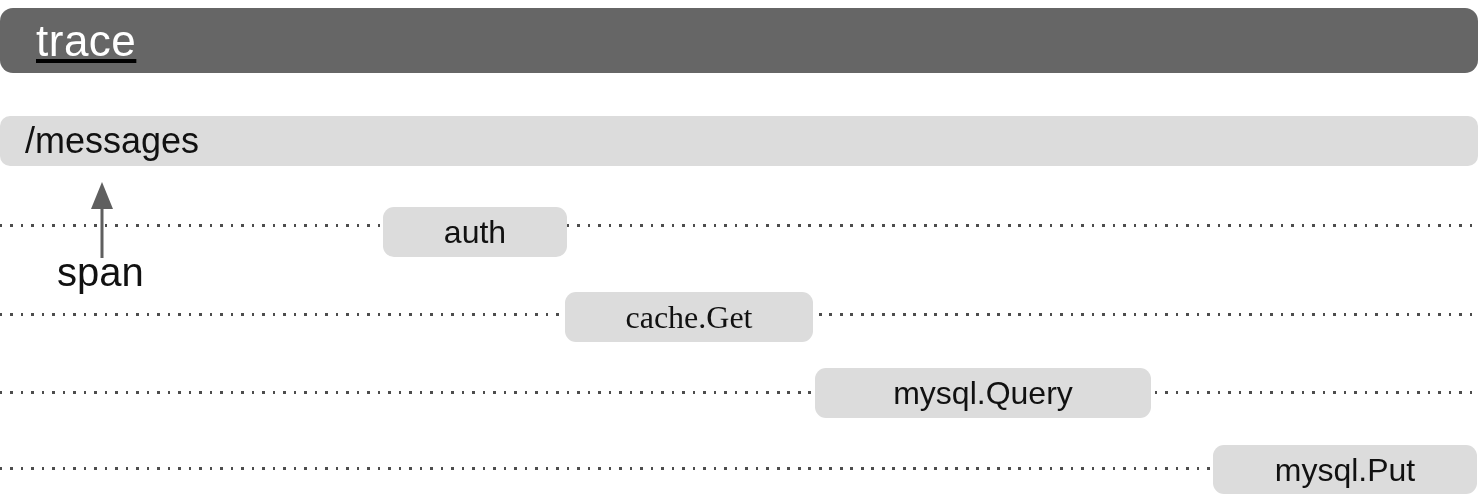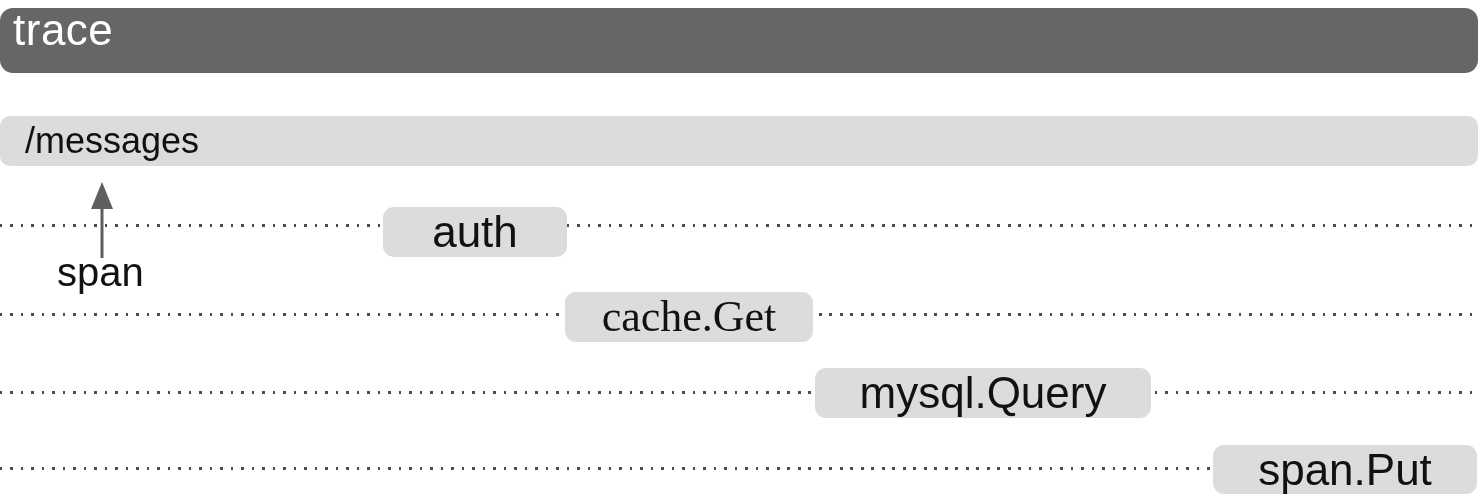--- a/index.html
+++ b/index.html
@@ -25,22 +25,23 @@
   }
   
   .trace-bar {
     position: absolute;
     left: 0; top: 8;
     top: 8px;
     width: 1478px; height: 65px;
     background: var(--trace-bar);
     border-radius: 13px;
     display: flex;
-    align-items: flex-start;
-    padding-left: 13px;
+    align-items: center;
+    padding-left: 36px;
+    text-decoration: underline;
   }
   .trace-bar .label {
     color: var(--trace-text);
     font-size: 44px;
     line-height: 1;
     letter-spacing: 0.5px;
   }
   
   .root-span {
     position: absolute;
@@ -92,21 +93,21 @@
     position: absolute;
     background: var(--span-fill);
     border-radius: 11px;
     display: flex;
     align-items: center;
     justify-content: center;
     z-index: 2;
   }
   .span-box .label {
     color: var(--span-text);
-    font-size: 44px;
+    font-size: 32px;
     line-height: 1;
   }
   .span-box.s0 { left: 383px;  top: 207px; width: 184px; height: 50px; }
   .span-box.s1 { left: 565px;  top: 292px; width: 248px; height: 50px; font-family: Liberation Serif, serif; }
   .span-box.s2 { left: 815px;  top: 368px; width: 336px; height: 50px; }
   .span-box.s3 { left: 1213px; top: 445px; width: 264px; height: 49px; }
 </style>
 </head>
 <body>
 
@@ -135,16 +136,16 @@
   <div class="span-box s0">
     <span class="label">auth</span>
   </div>
   <div class="span-box s1">
     <span class="label">cache.Get</span>
   </div>
   <div class="span-box s2">
     <span class="label">mysql.Query</span>
   </div>
   <div class="span-box s3">
-    <span class="label">span.Put</span>
+    <span class="label">mysql.Put</span>
   </div>
 
 </div>
 
 </body></html>

